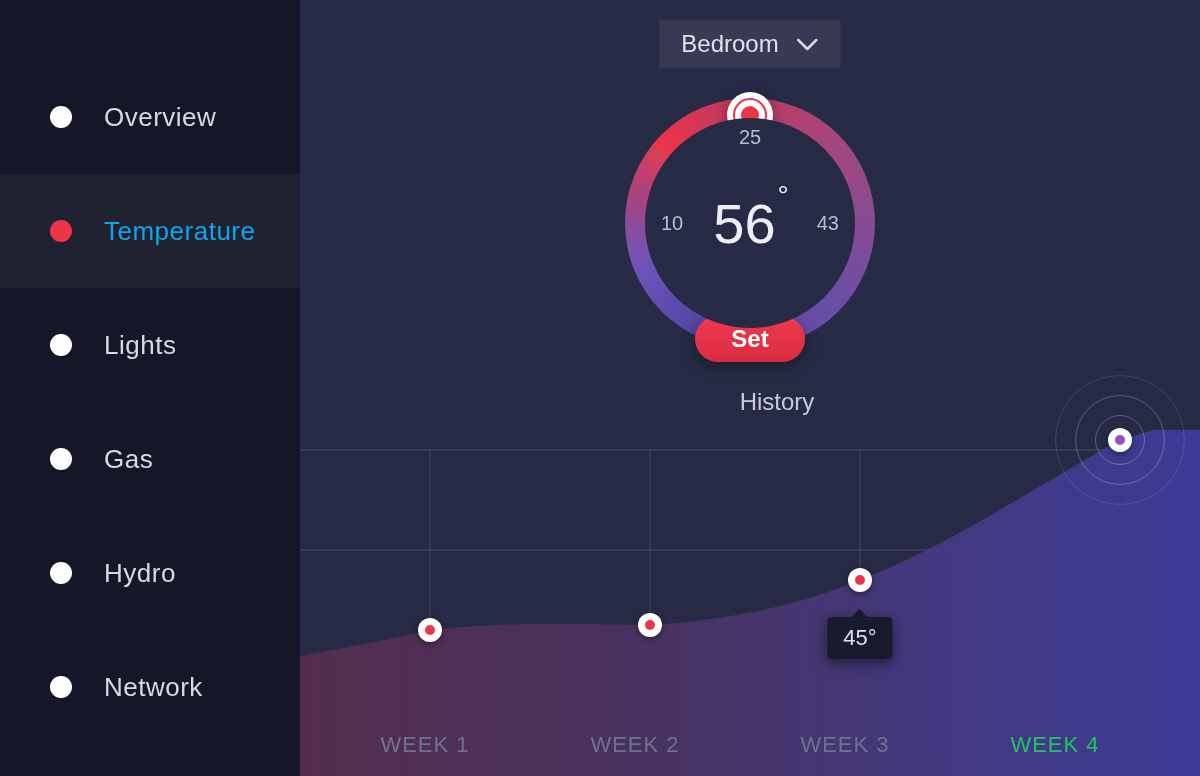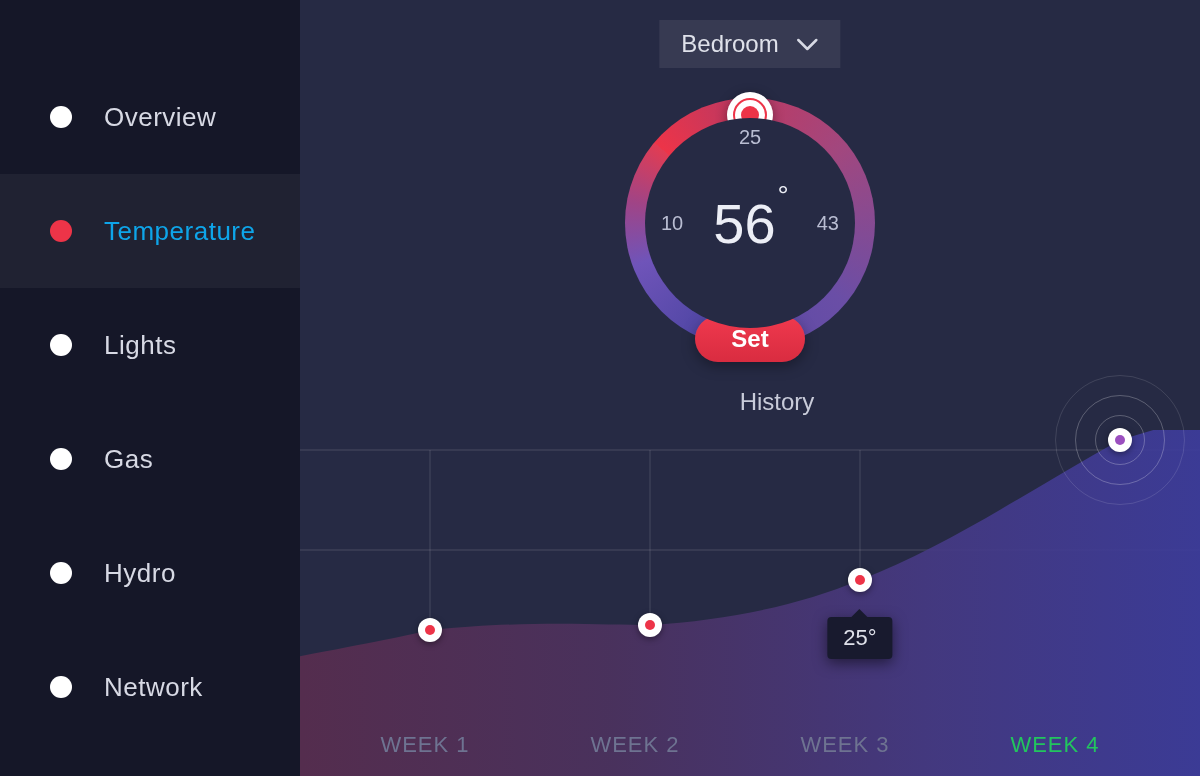--- a/index.html
+++ b/index.html
@@ -278,21 +278,21 @@
       <div class="pt" style="left:62.2%; top:43.4%"></div>
 
       <div class="radar" style="left:91.1%; top:2.9%">
         <span></span>
           <span></span>
           <span></span>
       </div>
       <div class="pt purple" style="left:91.1%; top:2.9%"></div>
 
       <div class="tooltip" style="left:62.2%; top:54%">
-        <span>25°</span>
+        <span>45°</span>
       </div>
 
       <div class="xlabels">
         <span>WEEK 1</span>
         <span>WEEK 2</span>
         <span>WEEK 3</span>
         <span class="active">WEEK 4</span>
       </div>
     </div>
 

